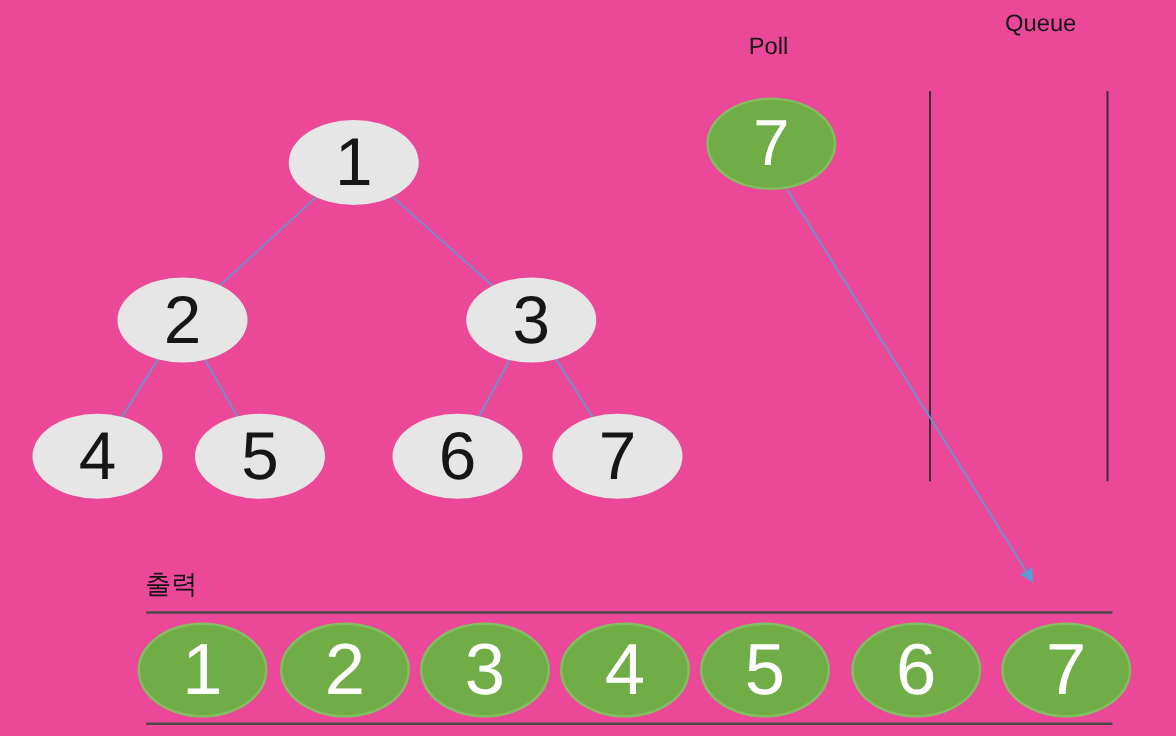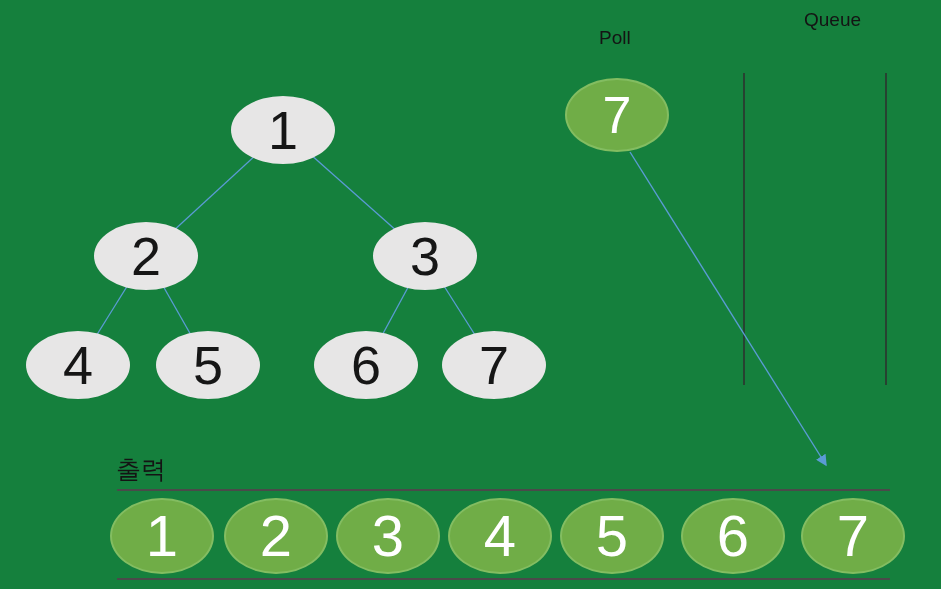--- a/index.html
+++ b/index.html
@@ -1,19 +1,19 @@
 <!DOCTYPE html>
 <html><head>
 <meta charset="utf-8">
 <style>
   html,body{margin:0;padding:0;background:#ffffff;}
   .stage{
     position:relative;
     width:941px;height:589px;
-    background:#15803d;
+    background:#ec4899;
     overflow:hidden;
     font-family:"Liberation Sans","DejaVu Sans",sans-serif;
   }
   .lines-svg{position:absolute;left:0;top:0;width:941px;height:589px;}
   .node{
     position:absolute;
     border-radius:50%;
     display:flex;align-items:center;justify-content:center;
     line-height:1;
     box-sizing:border-box;
@@ -41,21 +41,21 @@
     font-size:58px;
   }
   .caption{
     position:absolute;
     color:#141414;
     font-size:19px;
     white-space:nowrap;
   }
   #poll-label{left:599px;top:27px;}
   #queue-label{left:783px;top:9px;margin-left:21px;}
-  #output-label{left:116px;top:453px;font-size:25px;}
+  #output-label{left:116px;top:453px;font-size:21px;}
   
   .n1{left:231px;top:96px;}
   .n2{left:94px;top:222px;}
   .n3{left:373px;top:222px;}
   .n4{left:26px;top:331px;}
   .n5{left:156px;top:331px;}
   .n6{left:314px;top:331px;}
   .n7{left:442px;top:331px;}
   
   .o1{left:110px;} .o2{left:224px;} .o3{left:336px;}

